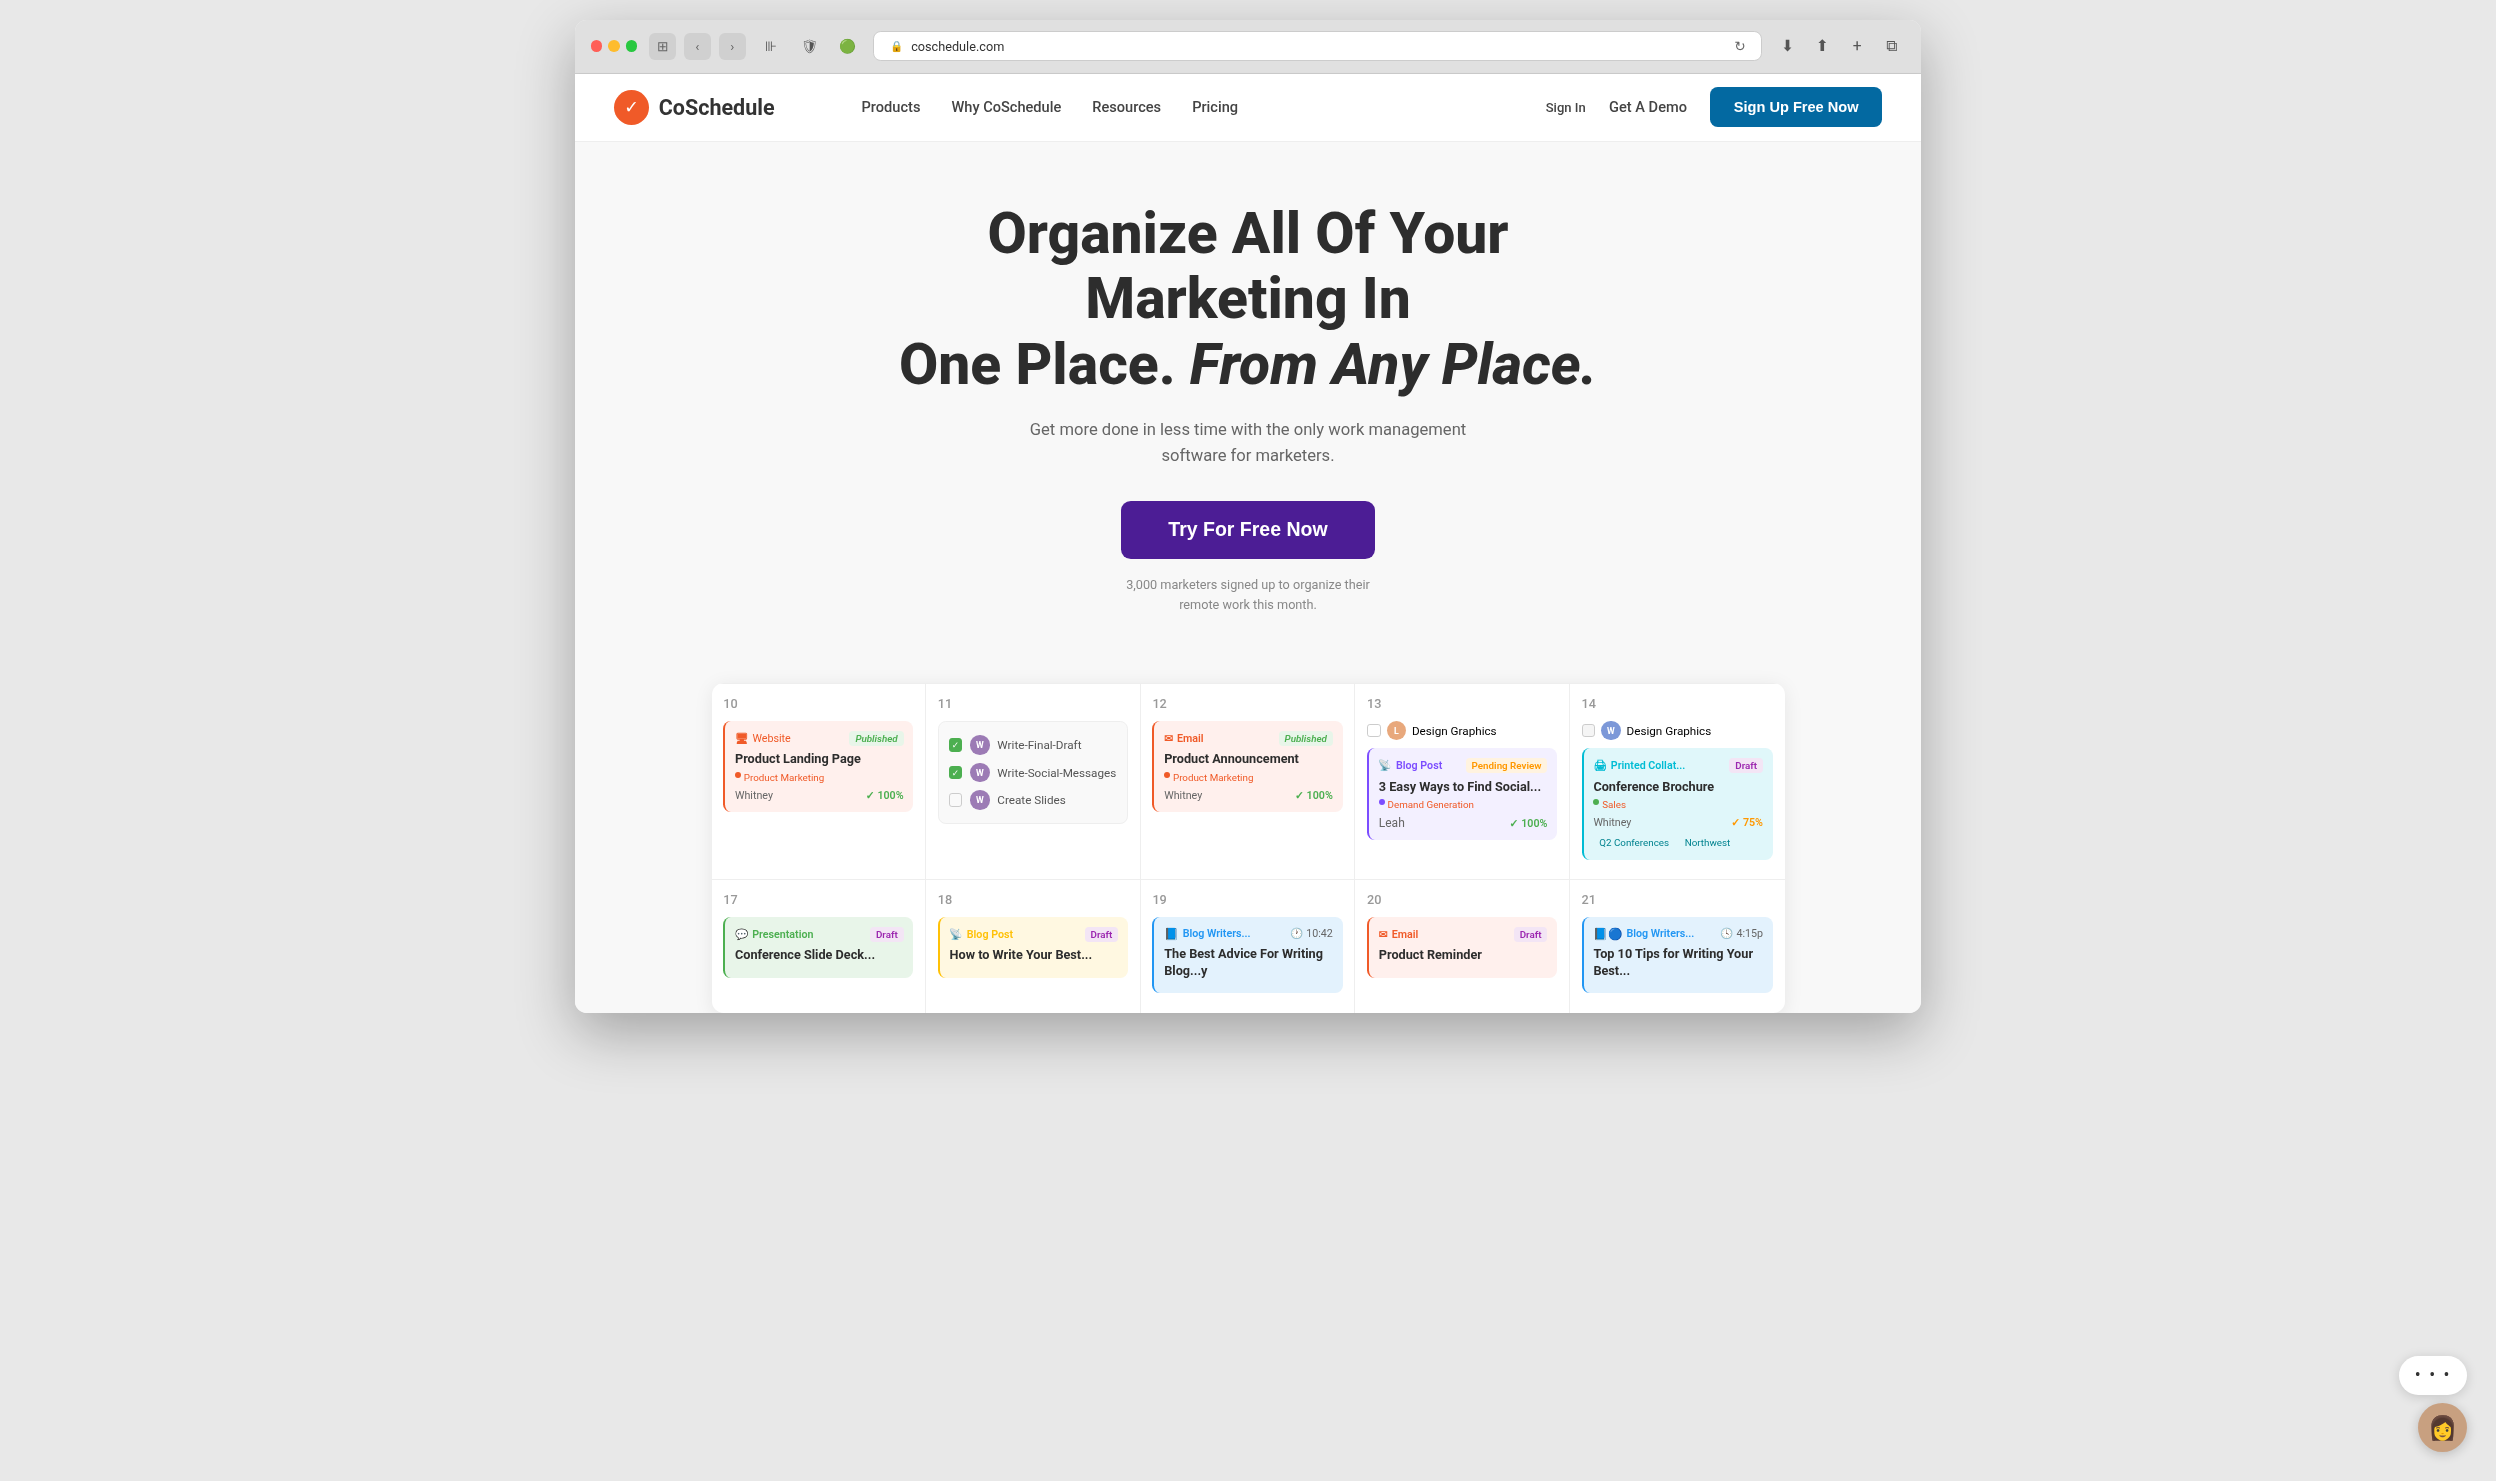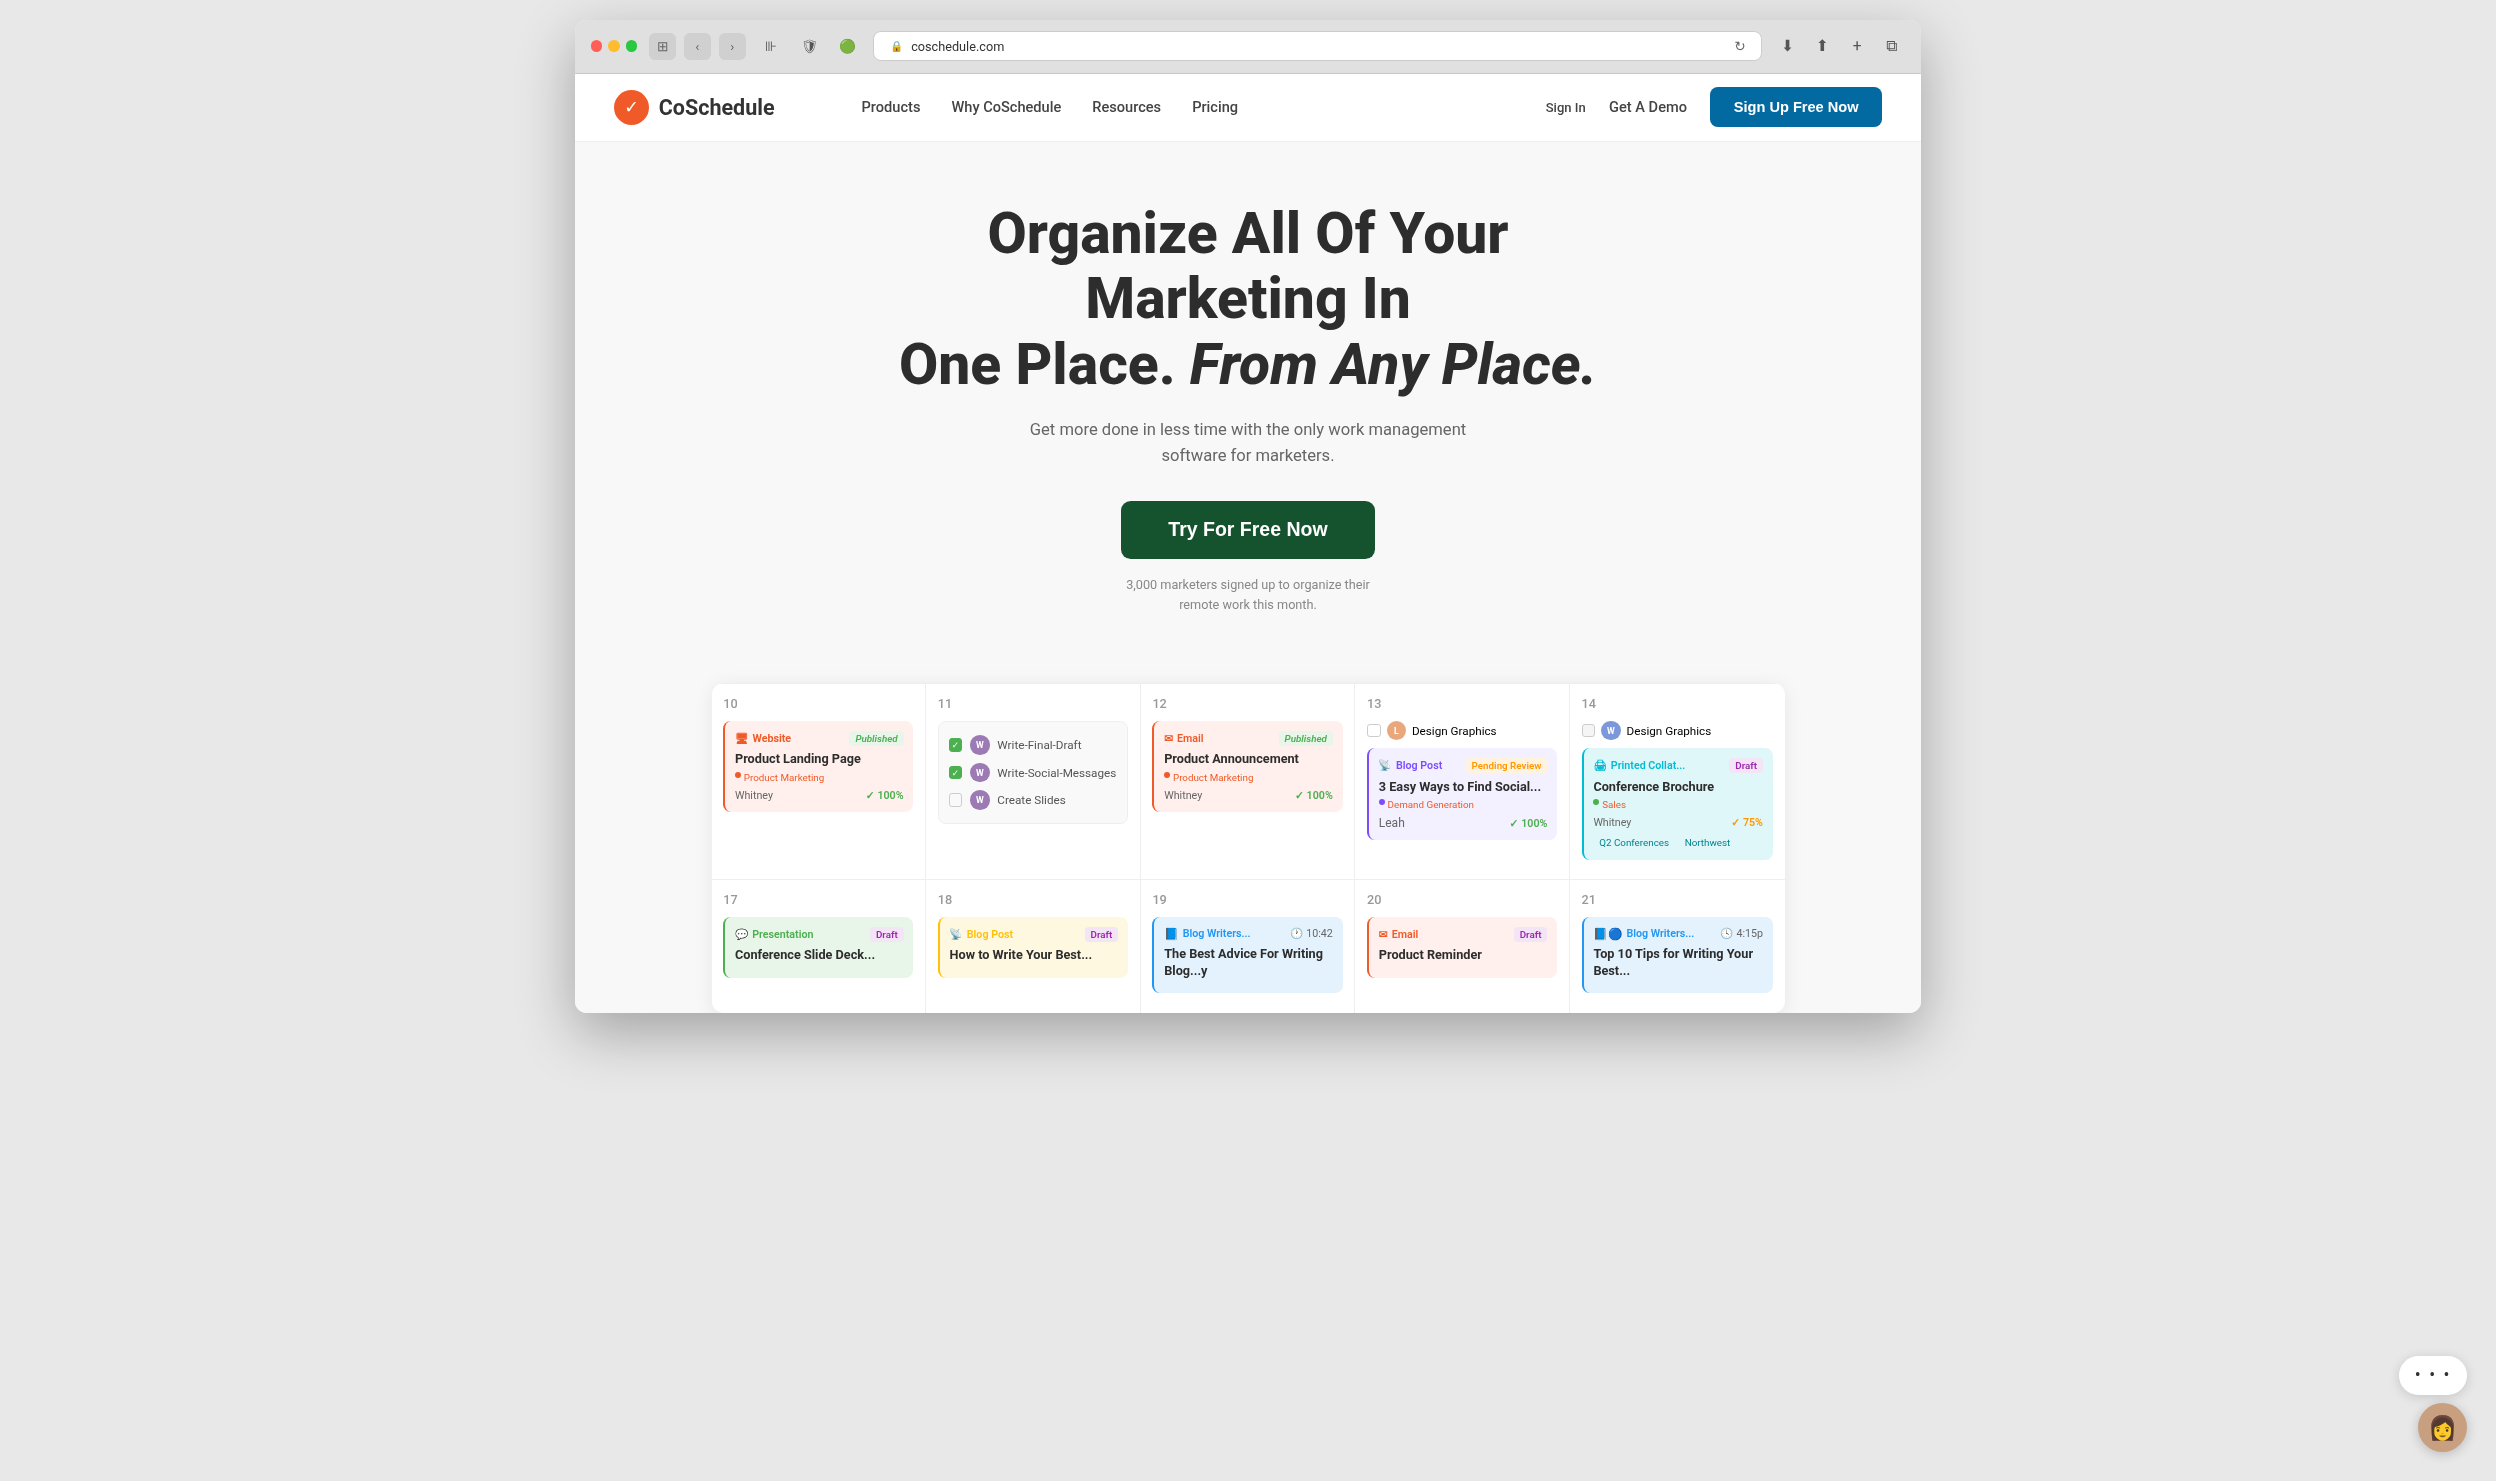--- a/index.html
+++ b/index.html
@@ -170,21 +170,21 @@
       font-weight: 800;
     }
     .hero-subtitle {
       font-size: 16.6px;
       color: #666;
       max-width: 488px;
       margin: 0 auto 31px;
       line-height: 1.6;
     }
     .btn-cta {
-      background: #14532d;
+      background: #4c1d95;
       color: white;
       border: none;
       padding: 17.6px 47px;
       border-radius: 9.8px;
       font-size: 19.5px;
       font-weight: 700;
       cursor: pointer;
       display: inline-block;
       margin-bottom: 15.6px;
     }
@@ -433,21 +433,21 @@
     <div class="calendar-preview">
 
       <div class="cal-grid">
 
         <div class="cal-day">
           <div class="cal-day-num">10</div>
           <div class="cal-card card-website">
             <div class="cal-card-header">
               <div class="cal-card-type icon-website">
                 <span>🖥</span>
-                <span style="font-size:10.7px; font-weight:700;">Website</span>
+                <span style="font-size:10.7px; font-weight:400;">Website</span>
               </div>
               <span class="cal-card-badge badge-published">Published</span>
             </div>
             <div class="cal-card-title">Product Landing Page</div>
             <div class="cal-card-tag">
               <span class="tag-dot" style="background:#f05a28;"></span>
               Product Marketing
             </div>
             <div class="cal-card-footer">
               <span style="font-size:10.7px; color:#666;">Whitney</span>

